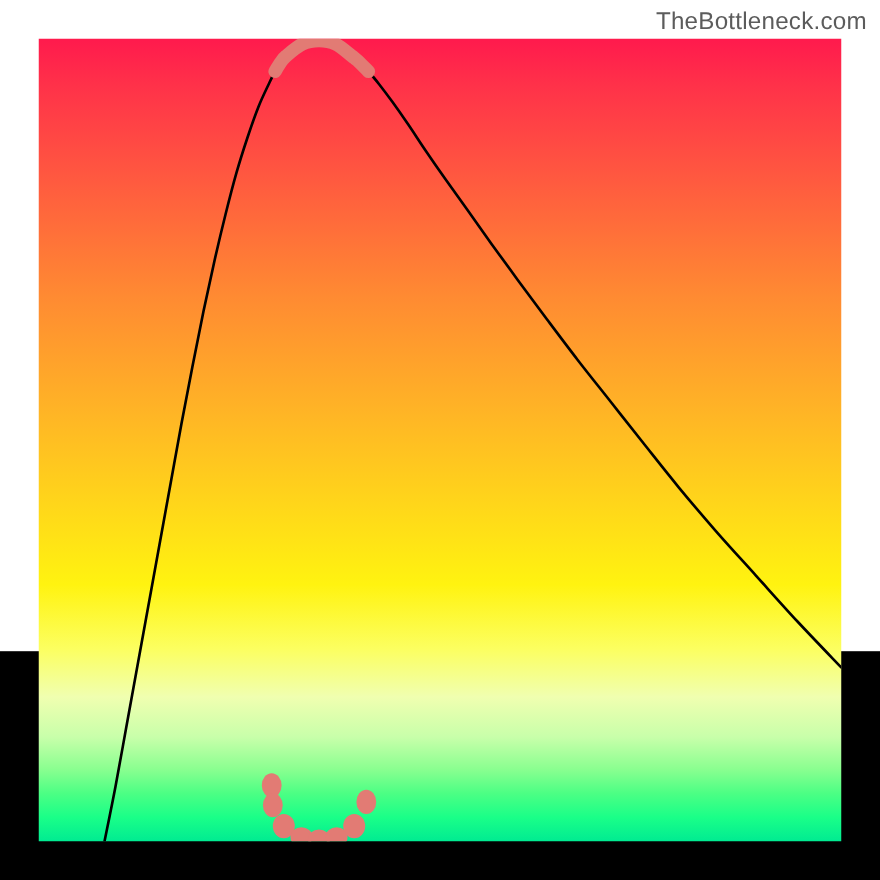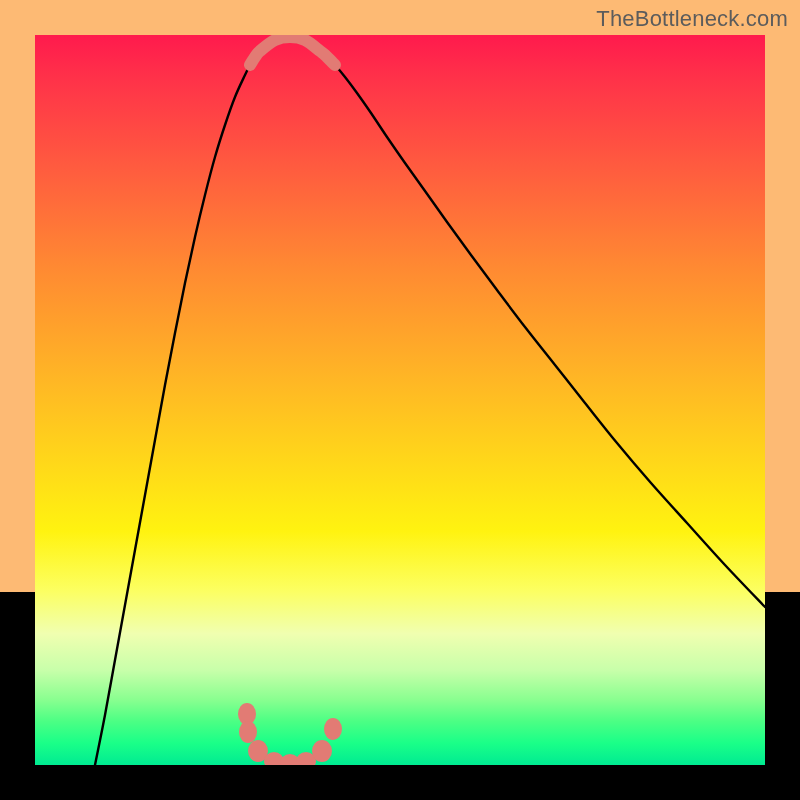--- a/index.html
+++ b/index.html
@@ -8,21 +8,21 @@
     width: 800px;
     height: 800px;
     overflow: hidden;
     background: #000;
     font-family: Arial, Helvetica, sans-serif;
   }
   .frame {
     position: relative;
     width: 800px;
     height: 592px;
-    background: #fdba74;
+    background: #ffffff;
   }
   .plot-area {
     position: absolute;
     left: 35px;
     top: 35px;
     width: 730px;
     height: 730px;
     overflow: hidden;
   }
   .gradient-bg {

